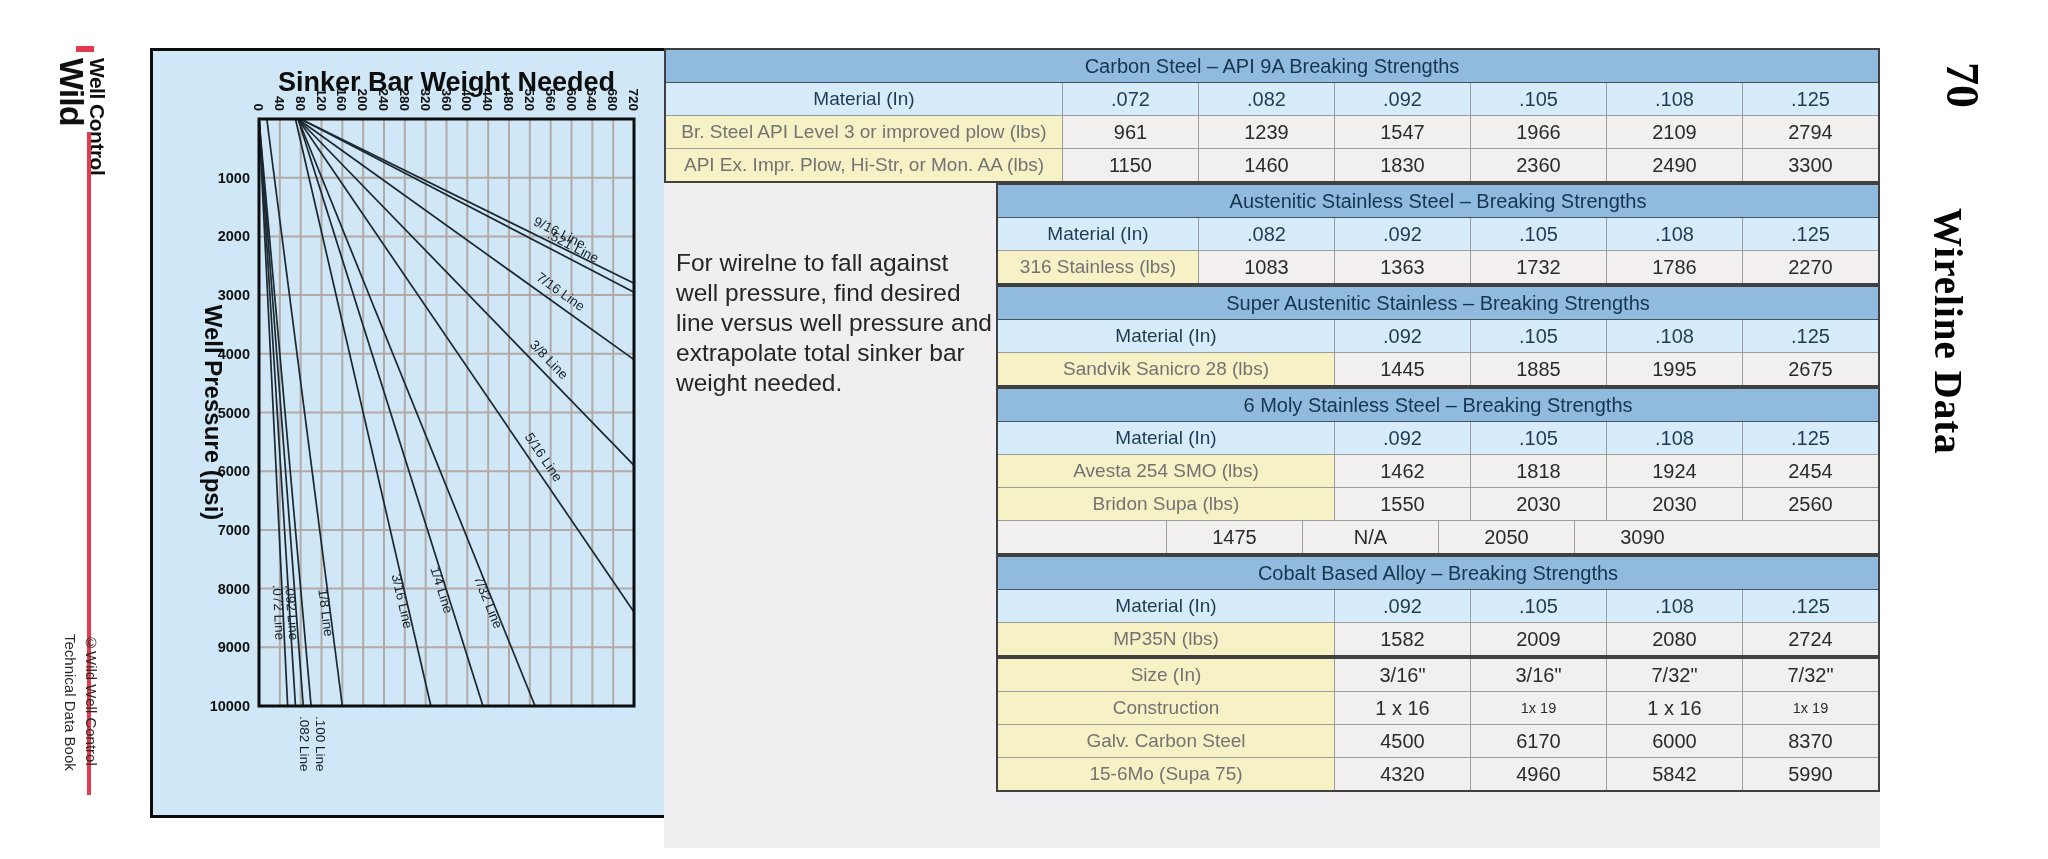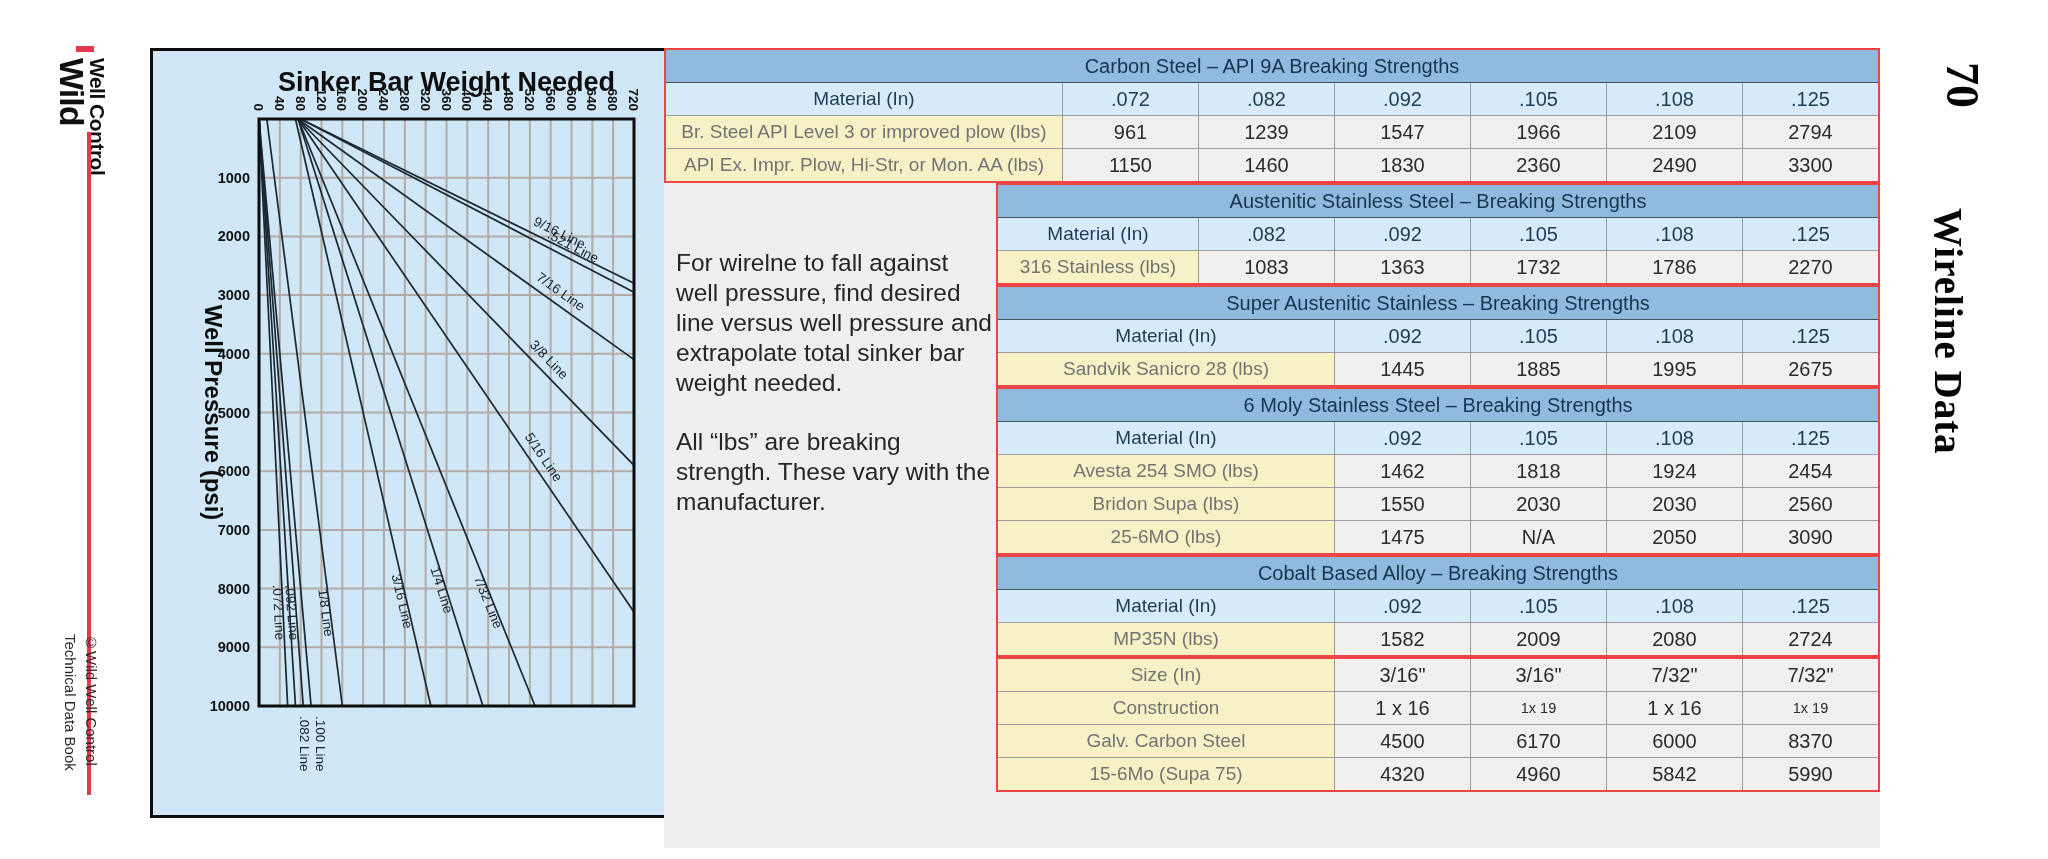--- a/index.html
+++ b/index.html
@@ -17,21 +17,21 @@
   #chart-panel{position:absolute;left:131px;top:48px;width:533px;height:770px;
                background:#cfe7f6;border:3px solid #0d0d0d;box-sizing:border-box;margin-left:19px;}
   #chart-svg{width:100%;height:100%;display:block;}
   
   #gray-region{position:absolute;left:664px;top:48px;width:1216px;height:800px;background:#f0eef0;}
   
   #note{position:absolute;left:676px;top:248px;width:318px;font-size:24.5px;line-height:1.22;color:#262626;}
   #note p{margin:0 0 30px 0;}
   
   #tables-region{position:absolute;left:664px;top:48px;width:1216px;}
-  .tbl{box-sizing:border-box;border:2px solid #ef4444;width:1216px;background:#f1f0ee;}
+  .tbl{box-sizing:border-box;border:2px solid #404040;width:1216px;background:#f1f0ee;}
   .tbl.narrow{width:884px;margin-left:332px;}
   .tbl-title{height:32px;line-height:32px;text-align:center;background:#90bade;color:#16354e;
              font-size:20px;border-bottom:1px solid #44525c;}
   .trow{display:flex;height:32px;line-height:32px;border-bottom:1px solid #9c9c9c;}
   .trow:last-child{border-bottom:none;justify-content:center;}
   .tcell{box-sizing:border-box;flex:0 0 136px;text-align:center;font-size:20px;color:#2b2b2b;
          border-left:1px solid #9c9c9c;background:#f1f0ee;overflow:hidden;}
   .tcell.small{font-size:14.5px;}
   .tlabel{flex:1 1 auto;text-align:center;font-size:19px;color:#737373;background:#f6f2c6;
           border-left:none;white-space:nowrap;}
@@ -146,21 +146,20 @@
         <text x="97" y="601.3000000000001" text-anchor="end" font-size="14.5" font-weight="bold" fill="#111">9000</text>
         <text x="97" y="660" text-anchor="end" font-size="14.5" font-weight="bold" fill="#111">10000</text>
         <text x="52" y="361.5" transform="rotate(90 52 361.5)" text-anchor="middle" font-size="24" font-weight="bold" fill="#0d0d0d">Well Pressure (psi)</text>
       </svg>
   </div>
 
   <div id="gray-region"></div>
 
   <div id="note">
     <p>For wirelne to fall against well pressure, find desired line versus well pressure and extrapolate total sinker bar weight needed.</p>
-    <p>All “lbs” are breaking strength.  These vary with the manufacturer.</p>
   </div>
 
   <div id="tables-region">
       <div class="tbl">
         <div class="tbl-title">Carbon Steel – API 9A Breaking Strengths</div>
         <div class="trow colhead">
           <div class="tcell tlabel">Material (In)</div>
           <div class="tcell">.072</div>
           <div class="tcell">.082</div>
           <div class="tcell">.092</div>
@@ -240,21 +239,20 @@
           <div class="tcell">2454</div>
         </div>
         <div class="trow">
           <div class="tcell tlabel">Bridon Supa (lbs)</div>
           <div class="tcell">1550</div>
           <div class="tcell">2030</div>
           <div class="tcell">2030</div>
           <div class="tcell">2560</div>
         </div>
         <div class="trow">
-          <div class="tcell tlabel">25-6MO (lbs)</div>
           <div class="tcell">1475</div>
           <div class="tcell">N/A</div>
           <div class="tcell">2050</div>
           <div class="tcell">3090</div>
         </div>
       </div>
       <div class="tbl narrow">
         <div class="tbl-title">Cobalt Based Alloy – Breaking Strengths</div>
         <div class="trow colhead">
           <div class="tcell tlabel">Material (In)</div>

